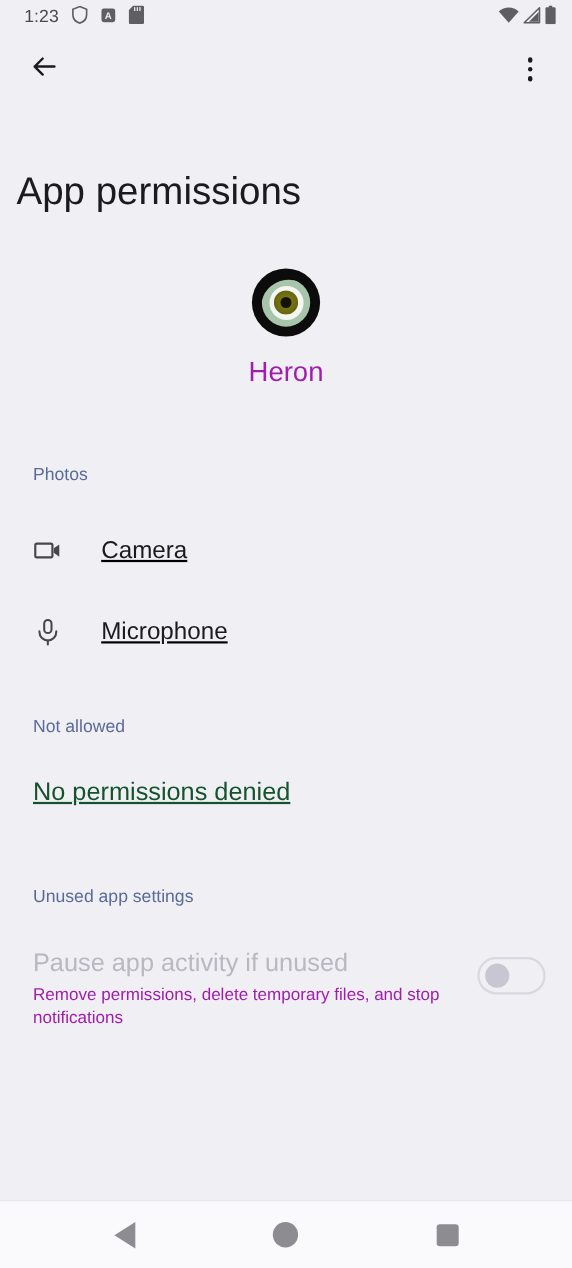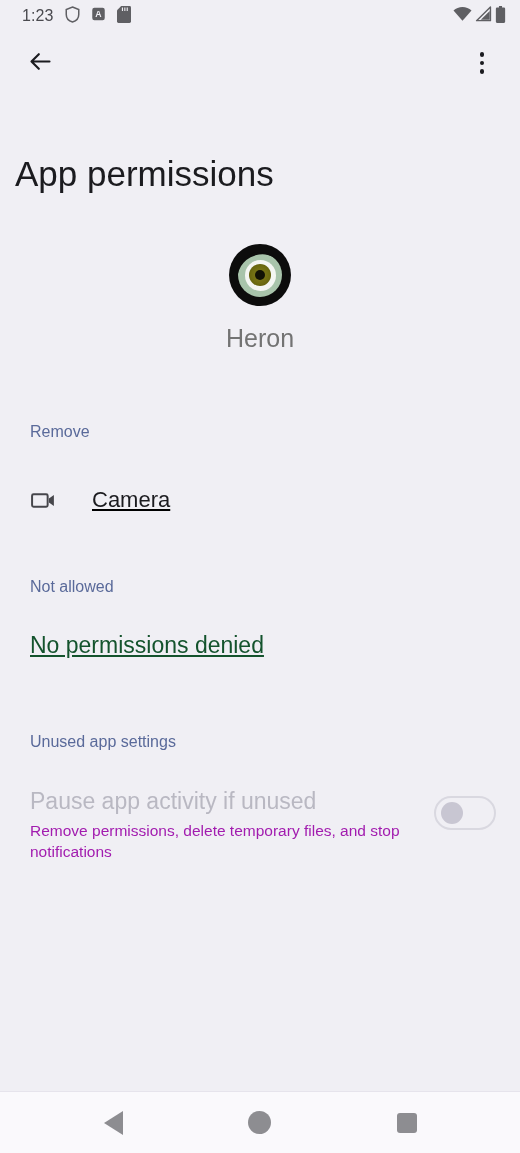--- a/index.html
+++ b/index.html
@@ -86,21 +86,21 @@
     position:absolute; width:10px; height:10px; border-radius:50%;
     background:#121205;
   }
   .eye-notch {
     position:absolute; width:46px; height:46px; border-radius:50%;
     border-top:3px solid #0c0c0c;
     transform:rotate(-28deg);
   }
   .app-name {
     margin-top:18px;
-    font-size:25px; color:#737373; font-weight:400;
+    font-size:25px; color:#a21caf; font-weight:400;
   }
 
   .section-header {
     color:#5a6a9a;
     font-size:16px;
     padding:0 30px;
     font-weight:400;
   }
 
   .perm-list { }
@@ -252,34 +252,44 @@
         <span class="eye-ring2"></span>
         <span class="eye-ring3"></span>
         <span class="eye-iris"></span>
         <span class="eye-pupil"></span>
         <span class="eye-notch"></span>
       </div>
       <div class="app-name">Heron</div>
     </div>
 
     <div style="height:70px"></div>
-    <div class="section-header">Remove</div>
+    <div class="section-header">Photos</div>
 
     <div class="perm-list">
 
       <div class="perm-row" style="margin-top:34px">
         <span class="perm-icon">
           <svg width="27" height="27" viewBox="0 0 26 26">
             <rect x="2" y="7" width="15" height="12" rx="1.4" fill="none" stroke="#46464b" stroke-width="1.9"></rect>
             <path d="M18.2 11 L23 7.6 V18.4 L18.2 15 Z" fill="#46464b"></path>
           </svg>
         </span>
         <span class="perm-label">Camera</span>
       </div>
 
+      <div class="perm-row" style="margin-top:24px">
+        <span class="perm-icon">
+          <svg width="27" height="27" viewBox="0 0 26 26">
+            <rect x="9.8" y="2.5" width="6.4" height="11.5" rx="3.2" fill="none" stroke="#46464b" stroke-width="1.8"></rect>
+            <path d="M5.6 12.5 C5.6 17.5 9 20.4 13 20.4 C17 20.4 20.4 17.5 20.4 12.5" fill="none" stroke="#46464b" stroke-width="1.8" stroke-linecap="round"></path>
+            <path d="M13 20.6 V24" stroke="#46464b" stroke-width="1.8" stroke-linecap="round"></path>
+          </svg>
+        </span>
+        <span class="perm-label">Microphone</span>
+      </div>
 
     </div>
 
     <div style="height:53px"></div>
     <div class="section-header">Not allowed</div>
     <div class="plain-row" style="margin-top:36px">No permissions denied</div>
 
     <div style="height:74px"></div>
     <div class="section-header">Unused app settings</div>
 

